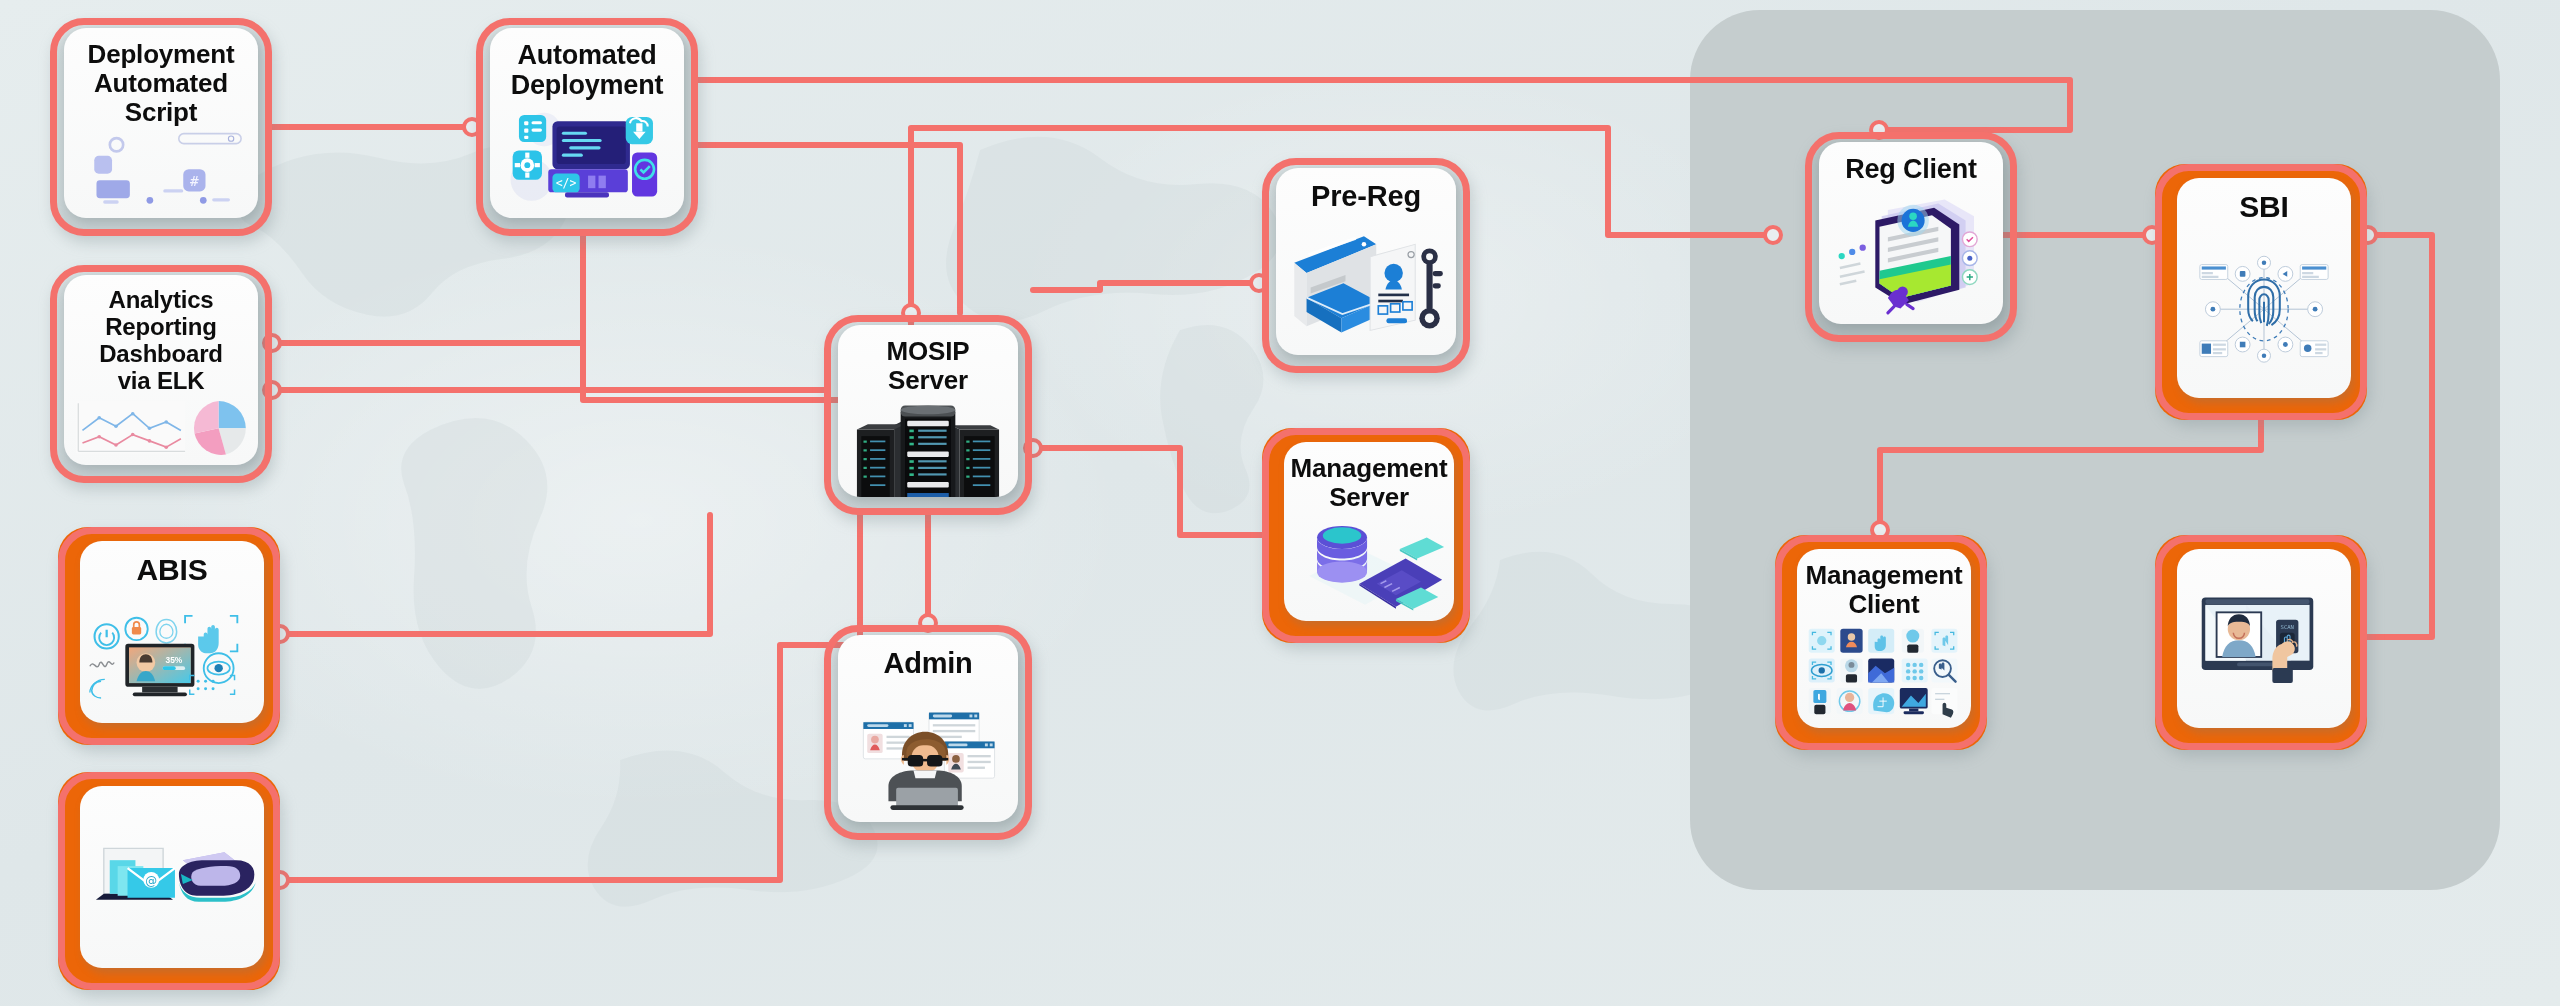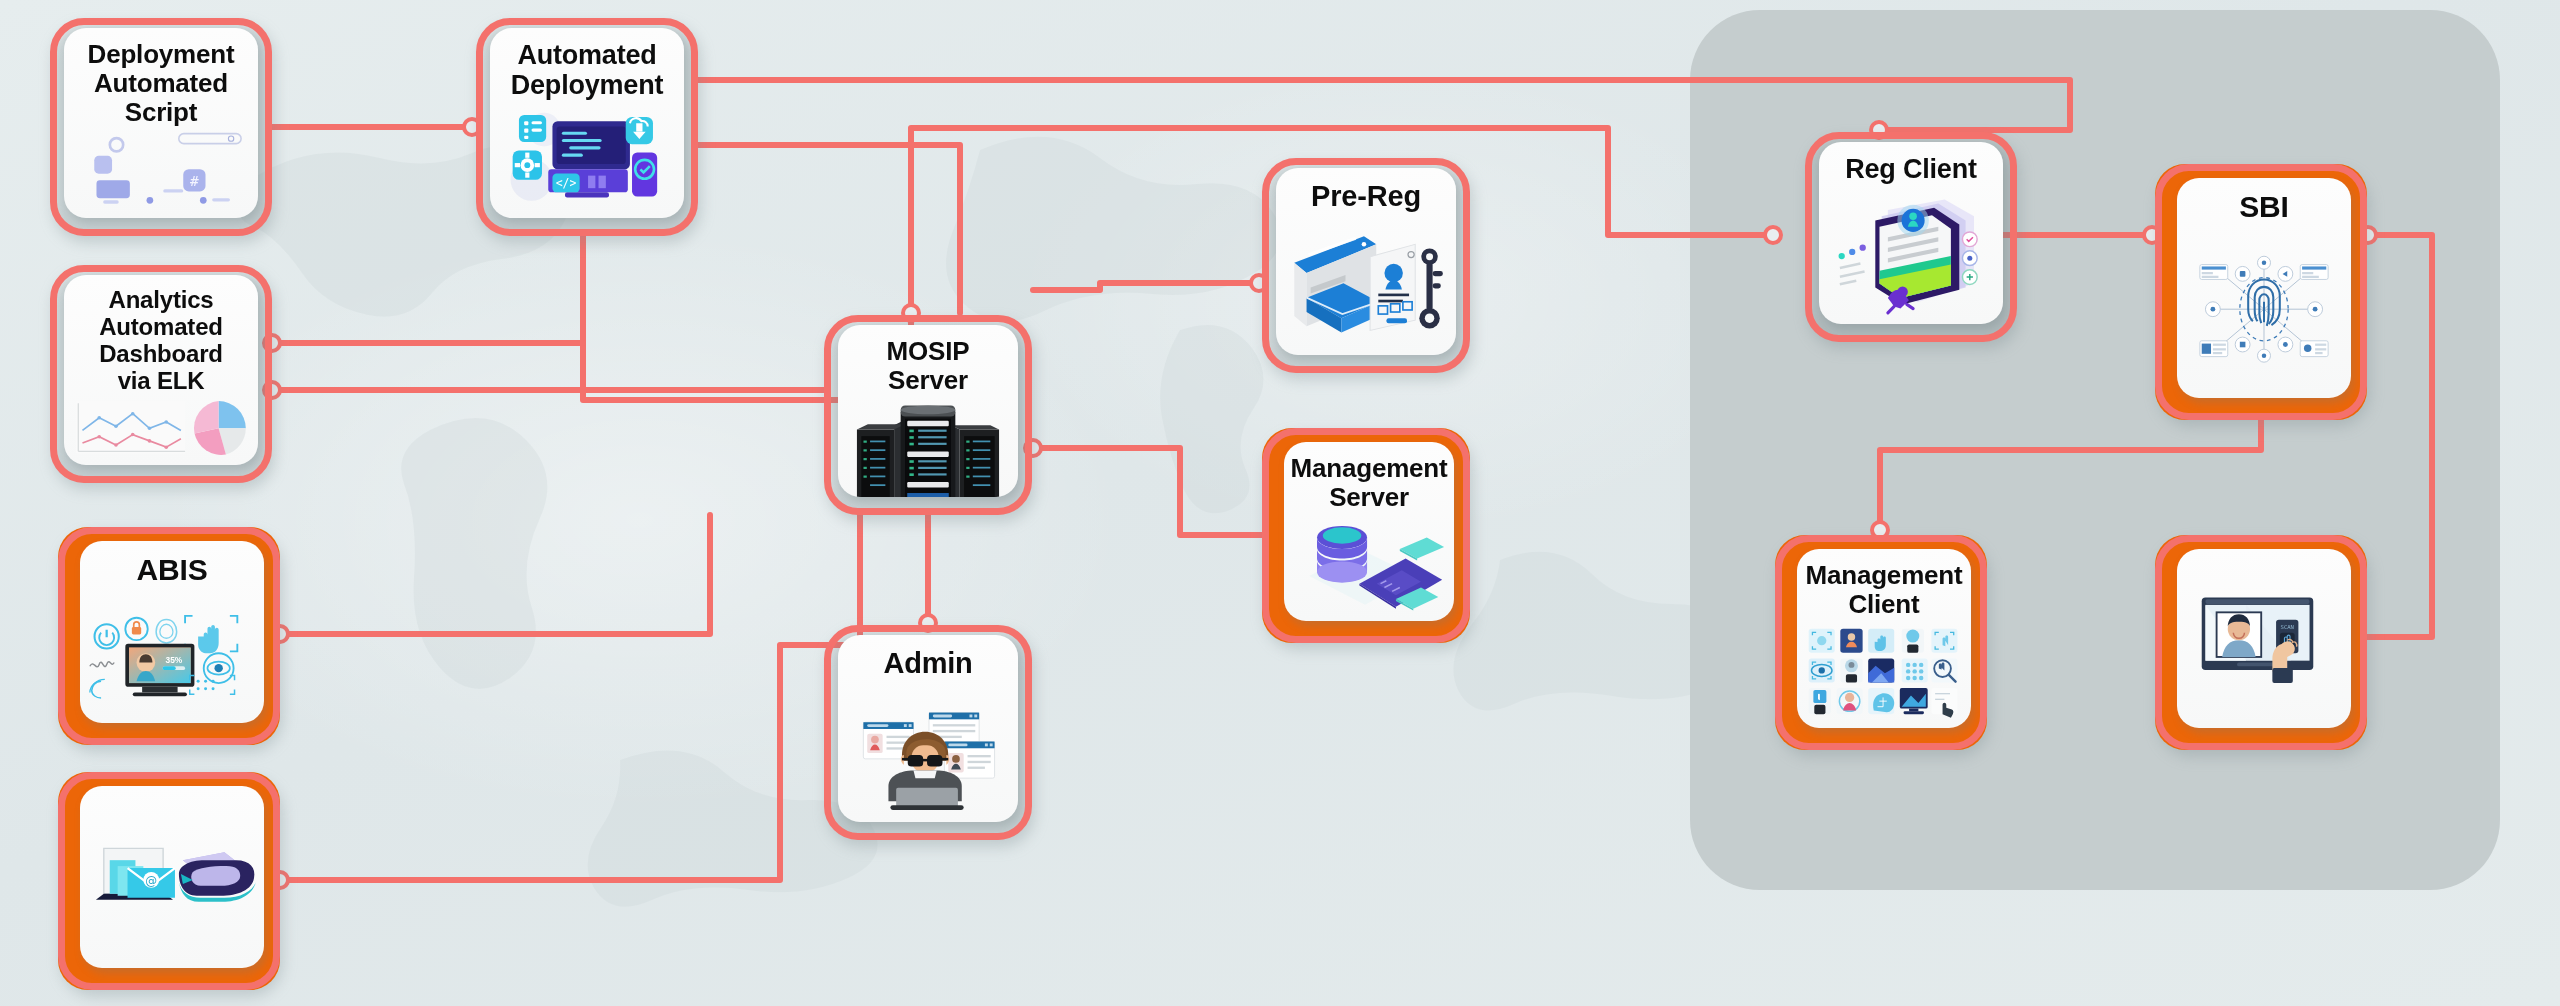--- a/index.html
+++ b/index.html
@@ -249,21 +249,21 @@
       </div>
     </div>
     <div class="outline"></div>
   </div>
 
   <div class="node" style="left:50px;top:265px;width:222px;height:218px;">
     <div class="shadowpad"></div>
 
     <div class="card">
       <div class="label" style="font-size:24px;">Analytics
-Automated
+Reporting
 Dashboard
 via ELK</div>
       <div class="art">
         <svg viewBox="0 0 170 56">
           <rect x="4" y="2" width="104" height="50" fill="#fafafa"></rect>
           <path d="M6 50V4M6 50h102" stroke="#d8dcdd" stroke-width="1.2"></path>
           <polyline points="10,30 26,18 42,26 58,14 74,28 90,22 104,30" fill="none" stroke="#7fb6e8" stroke-width="1.6"></polyline>
           <polyline points="10,42 26,36 42,44 58,34 74,40 90,46 104,38" fill="none" stroke="#e98aa0" stroke-width="1.6"></polyline>
           <g fill="#7fb6e8">
               <circle cx="26" cy="18" r="1.7"></circle>

